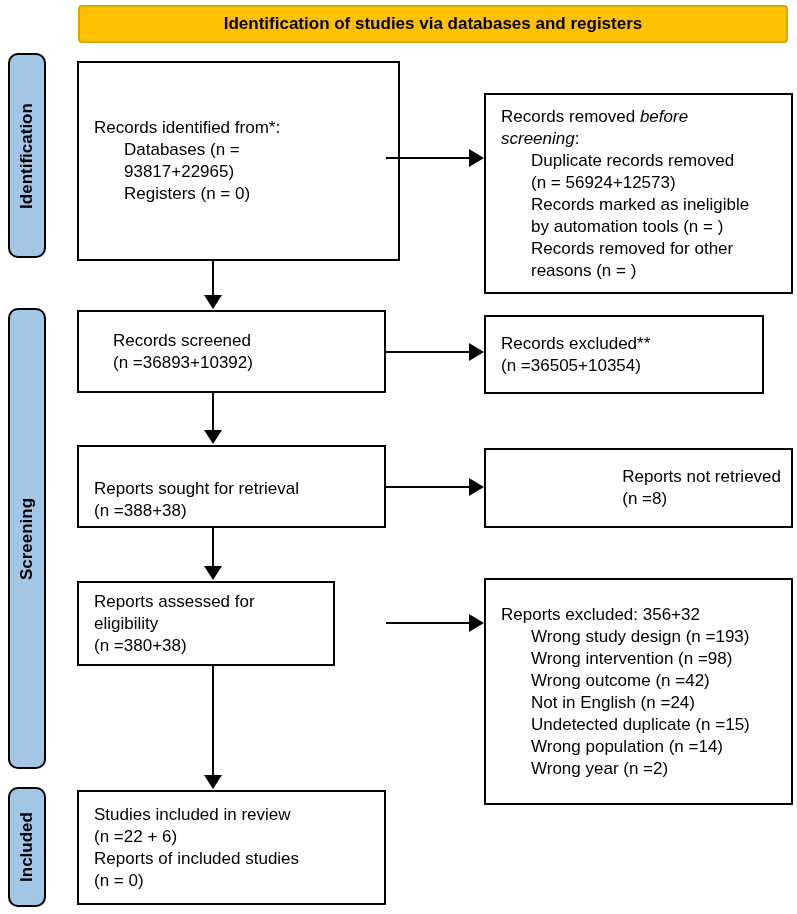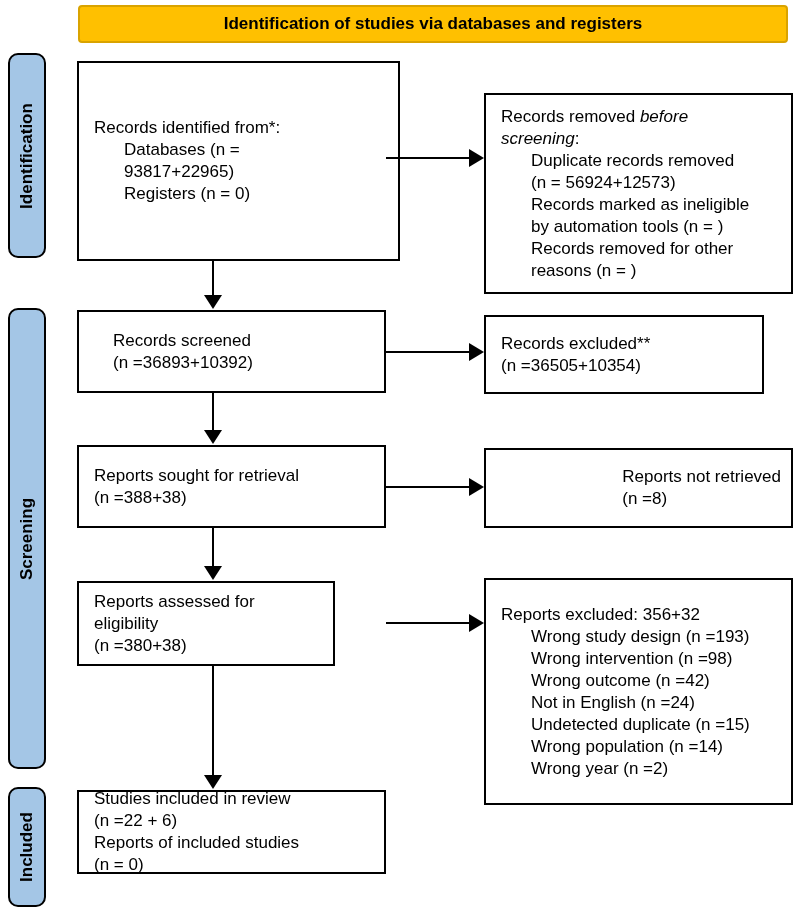--- a/index.html
+++ b/index.html
@@ -52,25 +52,25 @@
     padding: 4px 10px 4px 15px;
     font-size: 17px; line-height: 22px;
   }
   .pre { white-space: pre-line; }
   .indent { margin-left: 30px; white-space: pre-line; }
 
   .box-identified   { left: 77px;  top: 61px;  width: 323px; height: 200px; }
   .box-removed      { left: 484px; top: 57px;  width: 309px; height: 201px; margin-top: 36px; }
   .box-screened     { left: 77px;  top: 310px; width: 309px; height: 83px; padding-left: 34px; }
   .box-excluded     { left: 484px; top: 315px; width: 280px; height: 79px; }
-  .box-sought       { left: 77px;  top: 445px; width: 309px; height: 83px; }
+  .box-sought       { left: 77px;  top: 445px; width: 309px; height: 83px; justify-content: flex-end; }
   .box-notretrieved { left: 484px; top: 448px; width: 309px; height: 80px; align-items: flex-end; }
   .box-assessed     { left: 77px;  top: 581px; width: 258px; height: 85px; }
   .box-repexcluded  { left: 484px; top: 578px; width: 309px; height: 227px; }
-  .box-included     { left: 77px;  top: 790px; width: 309px; height: 84px; }
+  .box-included     { left: 77px;  top: 790px; width: 309px; height: 115px; }
 
   
   .vshaft { position: absolute; width: 2px; background: #000; left: 212px; }
   .vhead  {
     position: absolute; left: 204px;
     width: 0; height: 0;
     border-left: 9px solid transparent;
     border-right: 9px solid transparent;
     border-top: 14px solid #000;
   }

